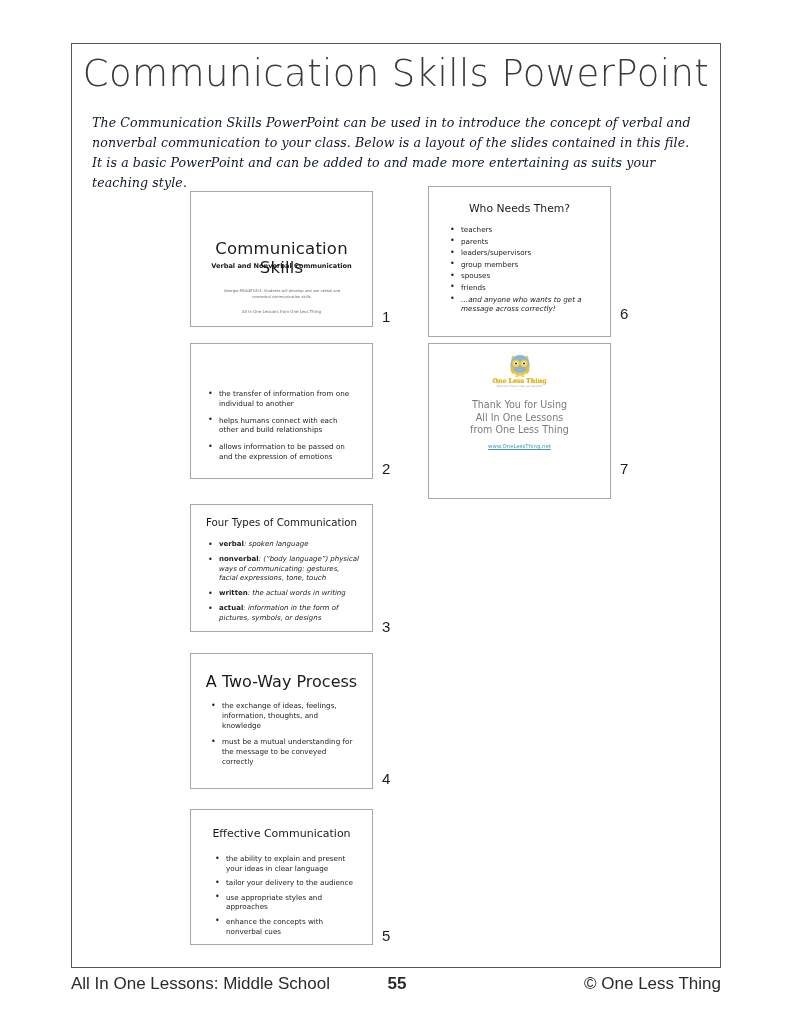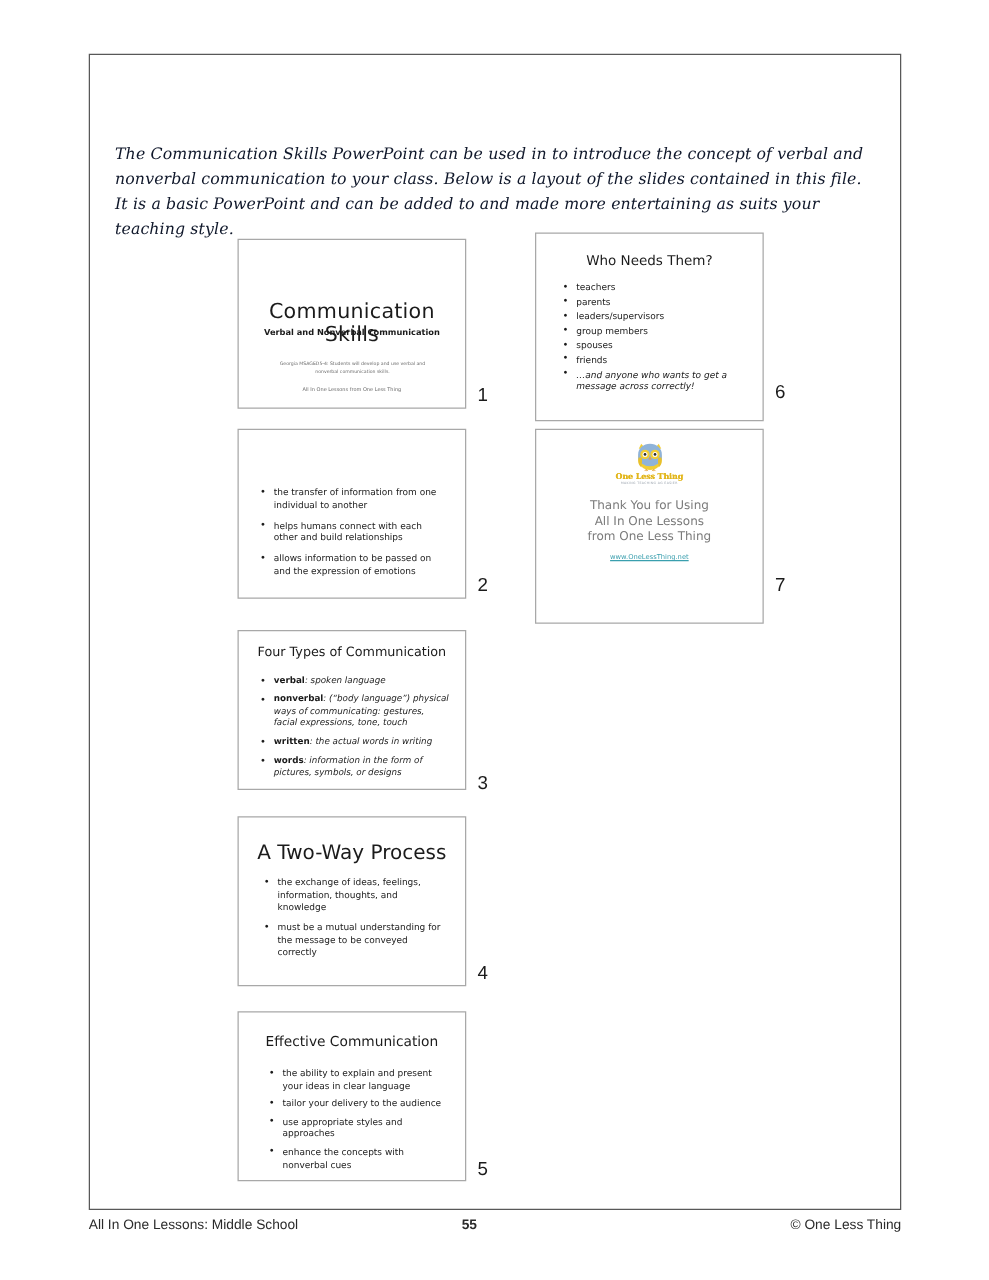--- a/index.html
+++ b/index.html
@@ -196,39 +196,40 @@
   }
 
   
   .footer {
     position:absolute;
     left:71px; top:974px;
     width:650px;
     display:flex;
     align-items:flex-end;
     font-family:"Liberation Sans", sans-serif;
-    font-size:11px;
+    font-size:17px;
     color:#2b2b2b;
   }
   .footer-left { flex:0 0 auto; }
   .footer-mid {
     flex:1 1 auto;
     text-align:center;
     font-weight:700;
     margin-left:-120px;
   }
   .footer-right { flex:0 0 auto; }
 </style>
 </head>
 <body>
 
 <div class="page">
 
   <div class="page-border"></div>
 
+  <div class="doc-title">Communication Skills PowerPoint</div>
   <div class="doc-intro">The Communication Skills PowerPoint can be used in to introduce the concept of verbal and nonverbal communication to your class. Below is a layout of the slides contained in this file. It is a basic PowerPoint and can be added to and made more entertaining as suits your teaching style.</div>
 
   <div class="slide" style="left:190px; top:191px; width:183px; height:136px;">
     <div class="sl1-title">Communication Skills</div>
     <div class="sl1-sub">Verbal and Nonverbal Communication</div>
     <div class="sl1-std">Georgia MSAGED5-4: Students will develop and use verbal and nonverbal communication skills.</div>
     <div class="sl1-foot">All In One Lessons from One Less Thing</div>
   </div>
   <div class="slide-num" style="left:382px; top:308px;">1</div>
 
@@ -240,21 +241,21 @@
     </ul>
   </div>
   <div class="slide-num" style="left:382px; top:460px;">2</div>
 
   <div class="slide" style="left:190px; top:504px; width:183px; height:128px;">
     <div class="sl3-title">Four Types of Communication</div>
     <ul class="s-list sl3-list">
       <li><b>verbal</b><i>: spoken language</i></li>
       <li><b>nonverbal</b><i>: (“body language”) physical ways of communicating: gestures, facial expressions, tone, touch</i></li>
       <li><b>written</b><i>: the actual words in writing</i></li>
-      <li><b>words</b><i>: information in the form of pictures, symbols, or designs</i></li>
+      <li><b>actual</b><i>: information in the form of pictures, symbols, or designs</i></li>
     </ul>
   </div>
   <div class="slide-num" style="left:382px; top:618px;">3</div>
 
   <div class="slide" style="left:190px; top:653px; width:183px; height:136px;">
     <div class="sl4-title">A Two-Way Process</div>
     <ul class="s-list sl4-list">
       <li>the exchange of ideas, feelings, information, thoughts, and knowledge</li>
       <li>must be a mutual understanding for the message to be conveyed correctly</li>
     </ul>

